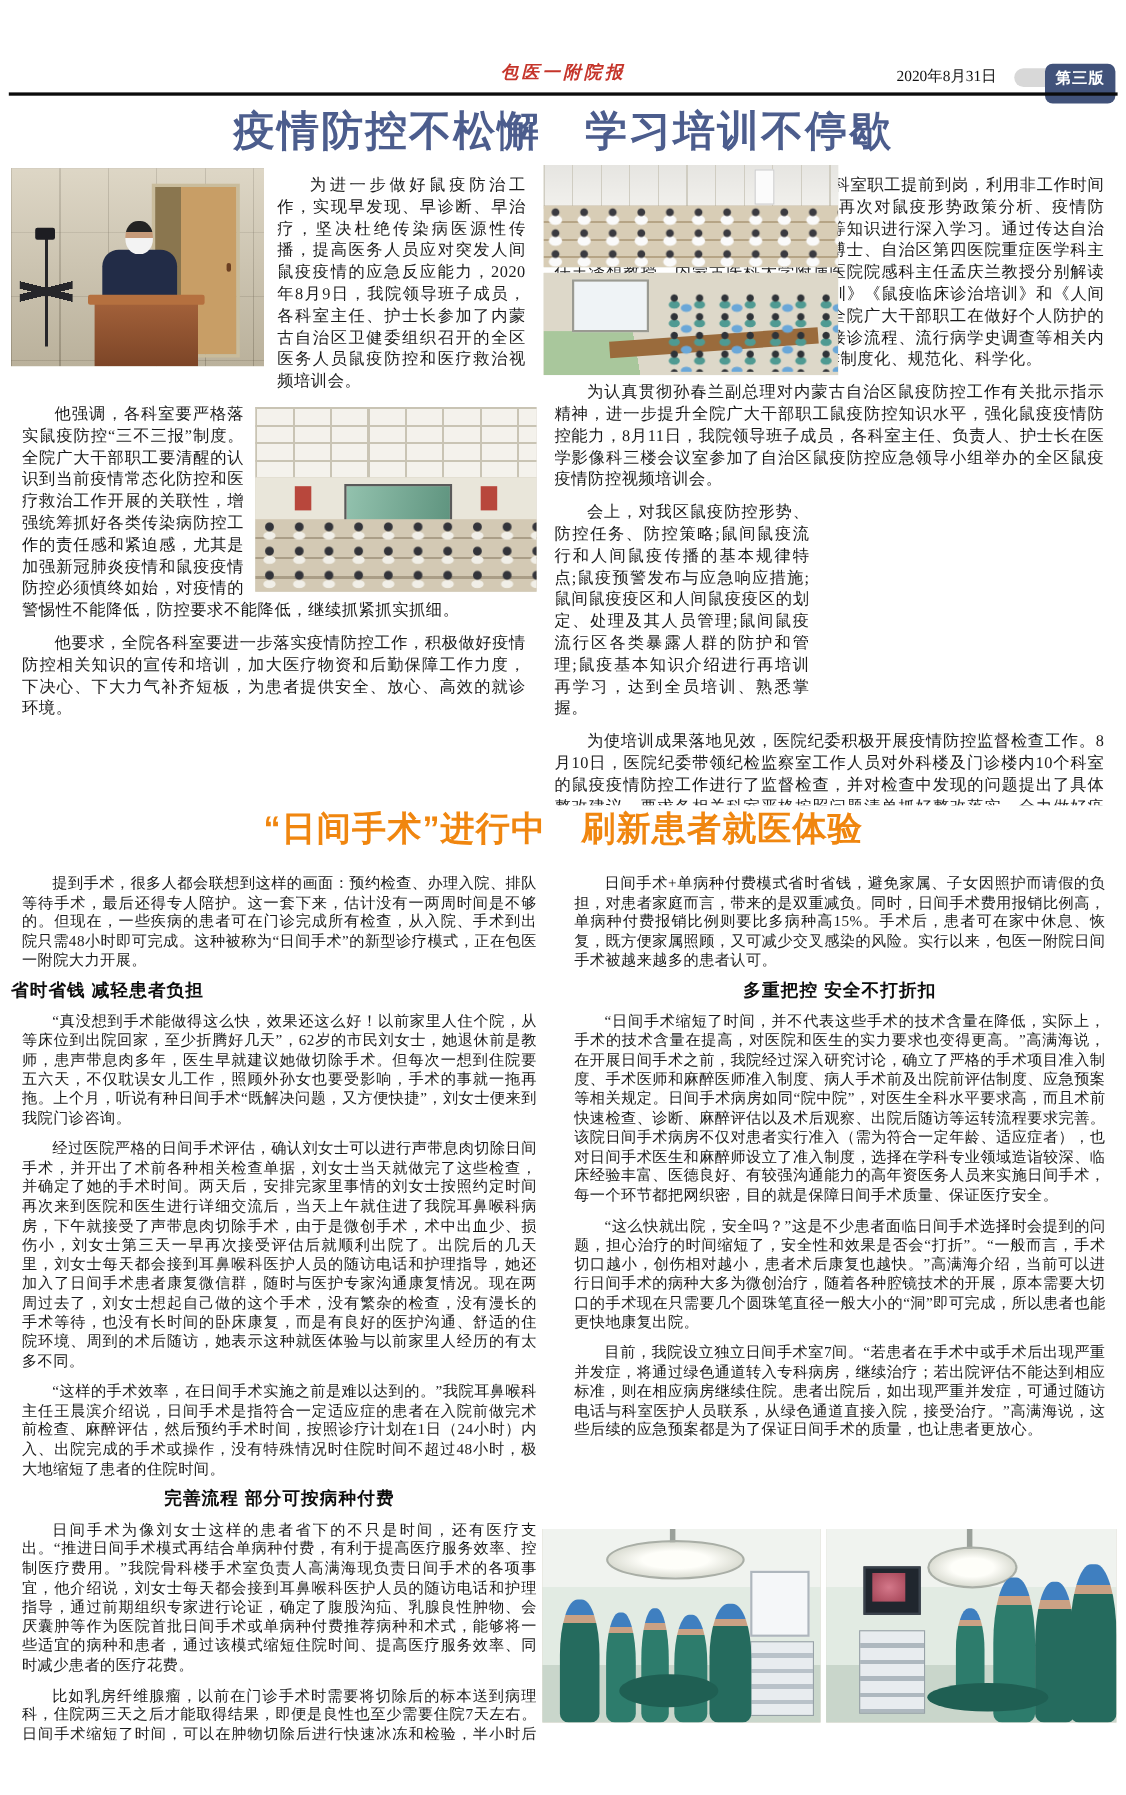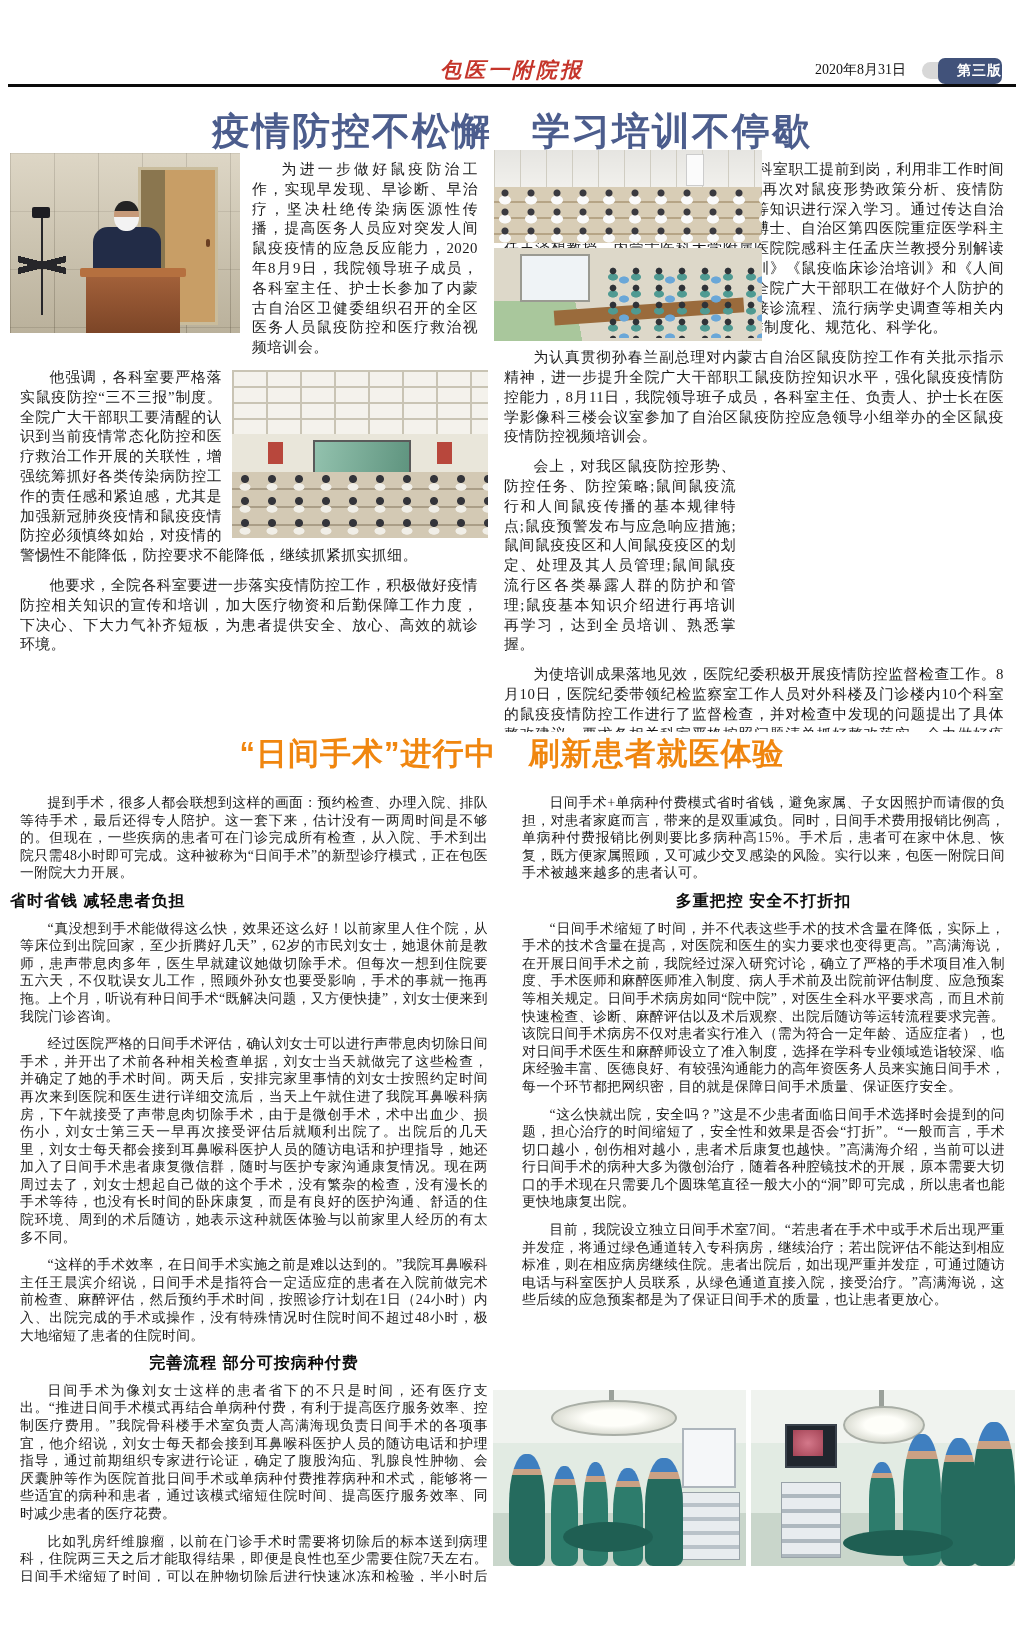--- a/index.html
+++ b/index.html
@@ -1,30 +1,30 @@
 <!DOCTYPE html>
 <html><head>
 <meta charset="utf-8">
 <style>
   html,body{margin:0;padding:0;background:#e9e9e9;}
   .page{position:relative;width:1024px;height:1632px;margin:0 auto;background:#ffffff;
         font-family:"Liberation Serif","DejaVu Serif",serif;color:#1b1b1b;overflow:hidden;}
 
   
   .masthead{position:absolute;left:0;right:0;top:56px;text-align:center;
-            font-size:21px;font-weight:bold;font-style:italic;letter-spacing:3px;color:#c5352b;}
+            font-size:16px;font-weight:bold;font-style:italic;letter-spacing:3px;color:#c5352b;}
   .issue-date{position:absolute;right:118px;top:61px;font-size:14px;color:#111;}
   .edition-badge{position:absolute;right:10px;top:58px;width:92px;height:24px;}
   .edition-badge .tail{position:absolute;left:0;top:4px;width:62px;height:17px;background:#d8d8d8;border-radius:9px;}
-  .edition-badge .label{position:absolute;right:12px;top:0;width:64px;height:26px;background:#41527a;color:#fff;
-            border-radius:7px;text-align:right;font:bold 14px/24px "Liberation Sans",sans-serif;letter-spacing:1px;}
+  .edition-badge .label{position:absolute;right:0;top:0;width:64px;height:36px;background:#41527a;color:#fff;
+            border-radius:7px;text-align:center;font:bold 14px/24px "Liberation Sans",sans-serif;letter-spacing:1px;}
   .header-rule{position:absolute;left:8px;right:8px;top:84px;border-top:3px solid #0b0b0b;}
 
   
-  .headline1{position:absolute;left:0;right:0;top:94px;margin:12px;text-align:center;
+  .headline1{position:absolute;left:0;right:0;top:94px;margin:0;text-align:center;
              font-family:"Liberation Sans","DejaVu Sans",sans-serif;font-weight:bold;
              font-size:38px;color:#4c5d8d;letter-spacing:2px;}
   .headline2{position:absolute;left:0;right:0;top:733px;margin:0;text-align:center;
              font-family:"Liberation Sans","DejaVu Sans",sans-serif;font-weight:bold;
              font-size:31px;color:#f0860f;letter-spacing:1px;}
 
   
   .col{position:absolute;text-align:justify;word-break:break-all;}
   .col p{margin:10px;}
   .indent{text-indent:2em;}

